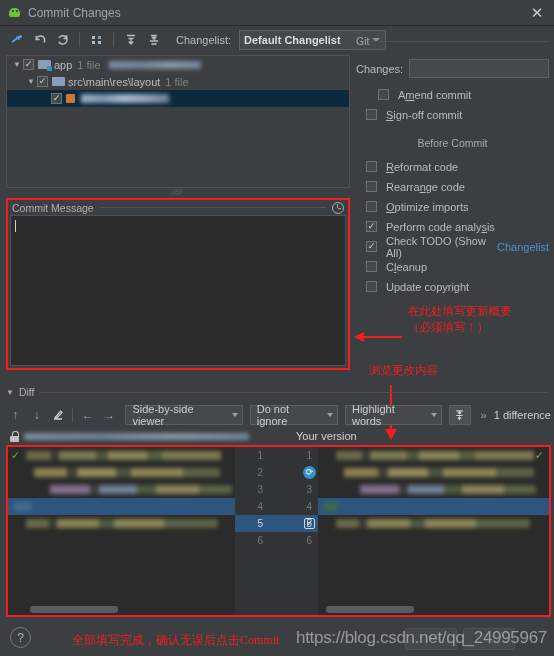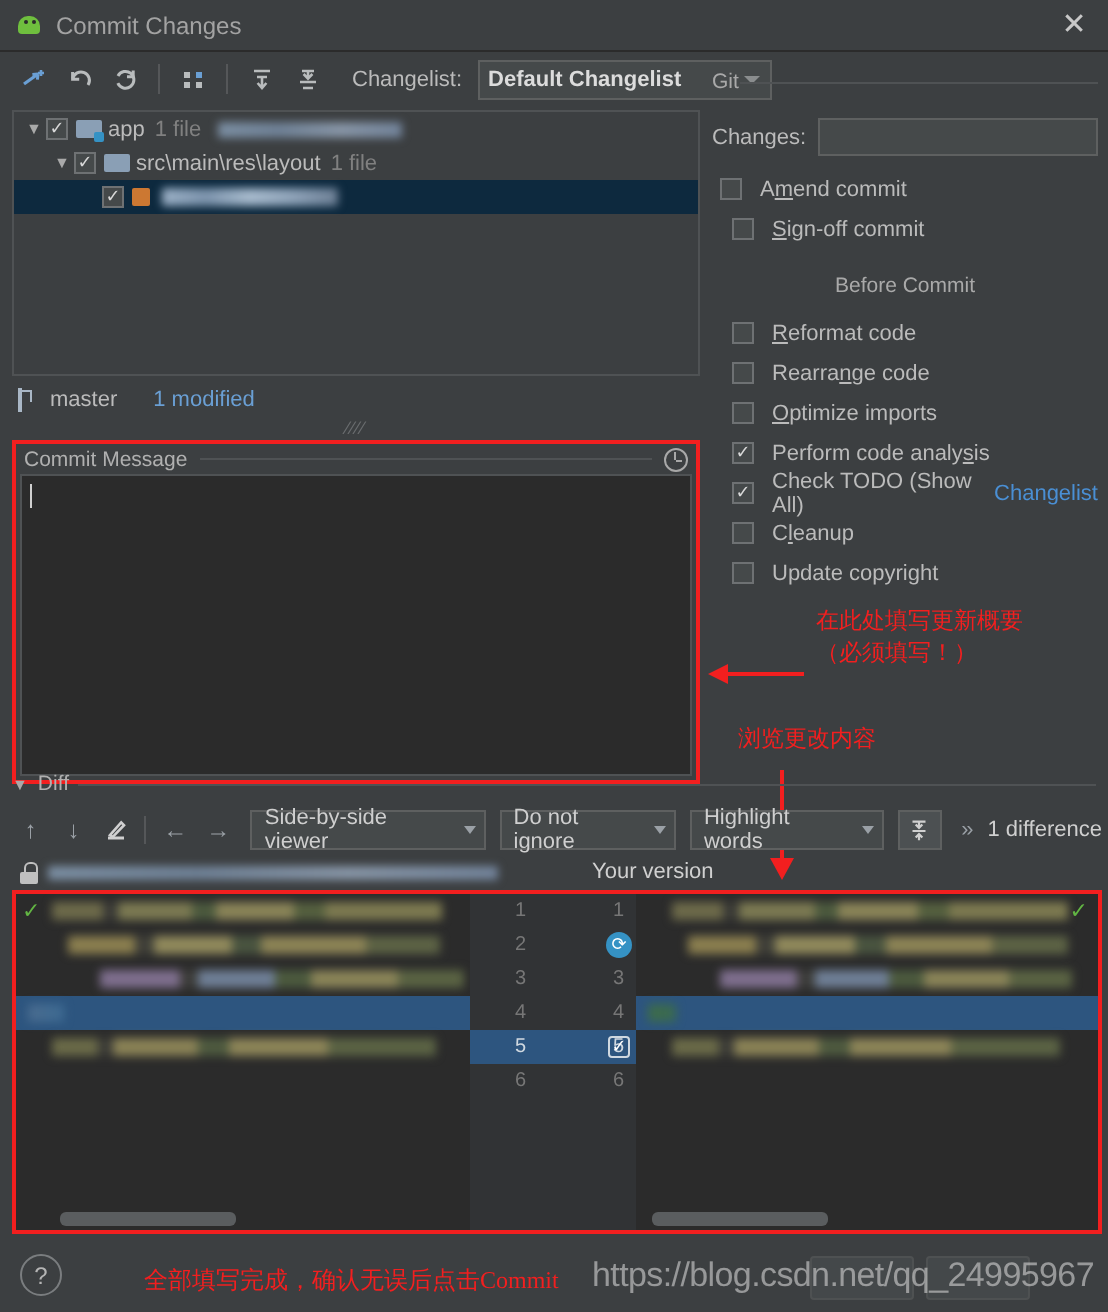--- a/index.html
+++ b/index.html
@@ -372,25 +372,20 @@
         <span class="dim" style="margin-left:5px;">1 file</span>
       </div>
 
       <div class="tree-row selected" style="padding-left:44px;">
         <span class="cbx checked"></span>
         <span class="file-ic"></span>
         <span class="blur-bar2" style="width:88px;"></span>
       </div>
     </div>
 
-    <div class="branch-row">
-      <span class="branch-ic"></span>
-      <span>master</span>
-      <span class="modified-link" style="margin-left:12px;">1 modified</span>
-    </div>
 
     <div class="splitter-dots">⁄⁄⁄⁄</div>
 
     <div class="cm-wrap">
       <div class="cm-header">
         <span class="cm-title">Commit Message</span>
         <span class="cm-line"></span>
         <span class="clock-ic"></span>
       </div>
       <div class="cm-textarea">
@@ -403,21 +398,21 @@
     <div class="grp-head">
       <span class="lbl">Git</span>
       <span class="ln"></span>
     </div>
 
     <div class="author-row">
       <span class="author-lbl">Changes:</span>
       <div class="author-input"></div>
     </div>
 
-    <div class="ck-row" style="margin-top:8px;margin-left:4px;">
+    <div class="ck-row" style="margin-top:8px;margin-left:22px;">
       <span class="cbx"></span>
       <span class="lab">A<span class="u">m</span>end commit</span>
     </div>
     <div class="ck-row" style="margin-left:10px;">
       <span class="cbx"></span>
       <span class="lab"><span class="u">S</span>ign-off commit</span>
     </div>
 
     <div class="grp-head" style="margin-top:14px;flex-direction:column;">
       <span class="lbl">Before Commit</span>

